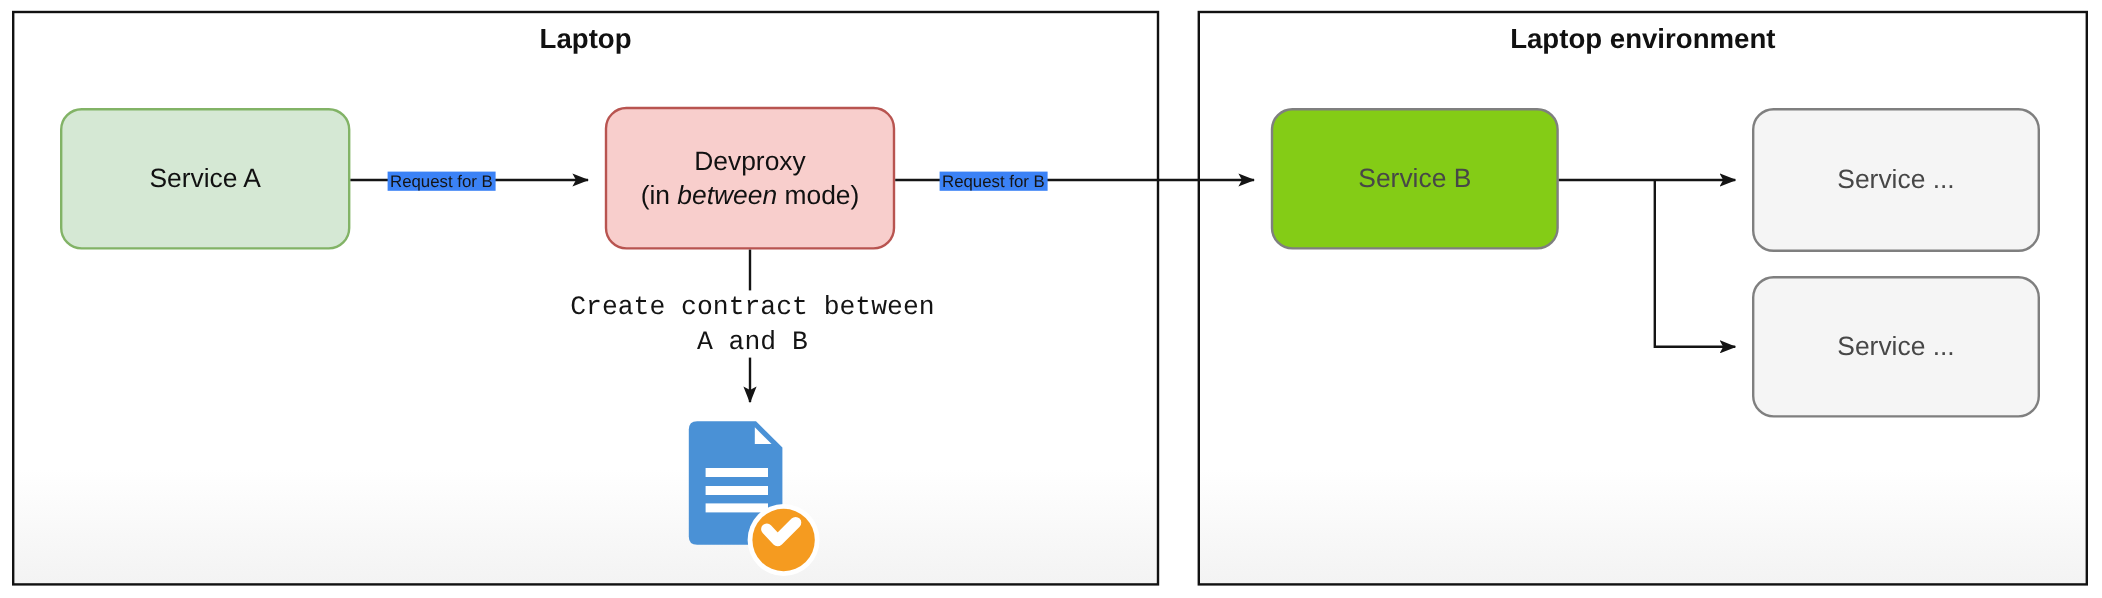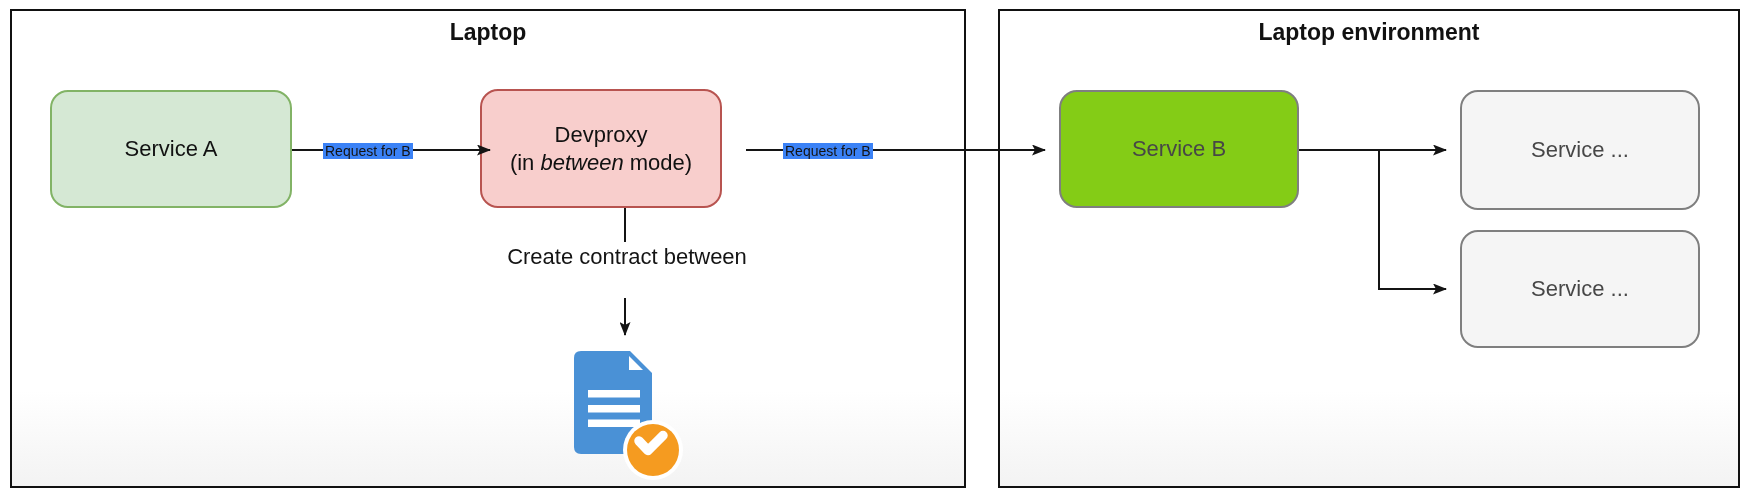--- a/index.html
+++ b/index.html
@@ -30,39 +30,39 @@
     box-sizing:border-box;
     border:2px solid;
     border-radius:18px;
     display:flex;flex-direction:column;align-items:center;justify-content:center;
     font-size:22px;line-height:28px;color:#111111;text-align:center;
     white-space:nowrap;
     z-index:2;
   }
   .node.gray{color:#474747;}
   #node-service-a{left:50px;top:90px;width:242px;height:118px;}
-  #node-devproxy{left:480px;top:89px;width:242px;height:119px;}
+  #node-devproxy{left:504px;top:89px;width:242px;height:119px;}
   #node-service-b{left:1059px;top:90px;width:240px;height:118px;}
   #node-service-more-top{left:1460px;top:90px;width:240px;height:120px;}
   #node-service-more-bottom{left:1460px;top:230px;width:240px;height:118px;}
   .italic{font-style:italic;}
 
   svg.overlay{position:absolute;left:0;top:0;width:1752px;height:498px;z-index:3;pointer-events:none;}
 
   .edge-label{
     position:absolute;transform:translateY(-50%);
     background:#3b82f6;font-size:14px;color:#141414;
     padding:0 2px;white-space:nowrap;z-index:4;
   }
   #edge-label-1{left:323px;top:151px;}
   #edge-label-2{left:783px;top:151px;}
   .note-label{
     position:absolute;transform:translateX(-50%);
     font-size:22px;line-height:29px;color:#141414;text-align:center;
-    white-space:nowrap;z-index:4;
+    white-space:nowrap;z-index:4;font-family:Liberation Mono, monospace;
   }
   #note-create-contract{left:627px;top:242px;}
 
   #doc-icon{position:absolute;left:570px;top:346px;z-index:4;}
 </style>
 </head>
 <body>
 
 <div class="canvas">
 
@@ -107,20 +107,21 @@
       <line x1="625" y1="208" x2="625" y2="242"></line>
       <line x1="625" y1="298" x2="625" y2="335" marker-end="url(#arrow)"></line>
     </g>
   </svg>
 
   <div class="edge-label" id="edge-label-1">Request for B</div>
   <div class="edge-label" id="edge-label-2">Request for B</div>
 
   <div class="note-label" id="note-create-contract">
     <div>Create contract between</div>
+    <div>A and B</div>
   </div>
 
   <svg id="doc-icon" width="114" height="134" viewBox="0 0 114 134">
     <path d="M11,5 H60 L82,27 V101 Q82,108 75,108 H11 Q4,108 4,101 V12 Q4,5 11,5 Z" fill="#4a91d6"></path>
     <path d="M59,10 L73,24 H59 Z" fill="#ffffff"></path>
     <g fill="#ffffff">
       <rect x="18" y="44" width="52" height="7.5"></rect>
       <rect x="18" y="59" width="52" height="7.5"></rect>
       <rect x="18" y="73.5" width="52" height="7.5"></rect>
     </g>

